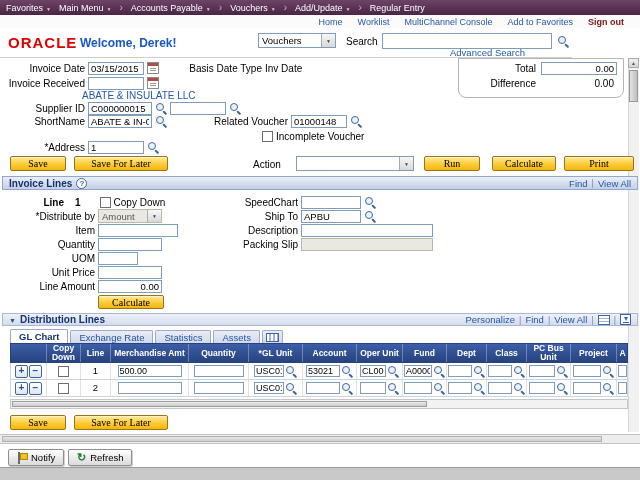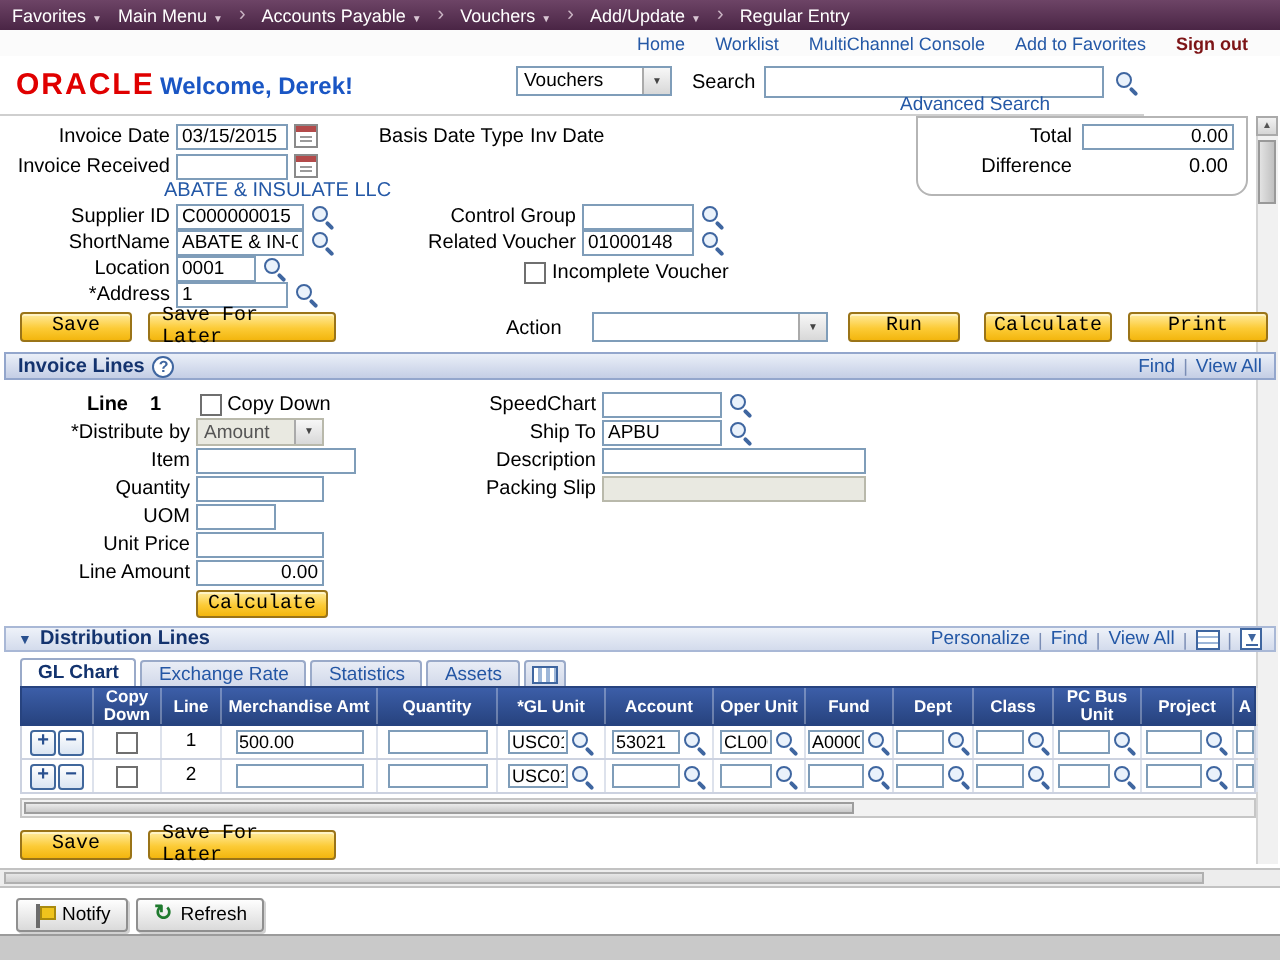--- a/index.html
+++ b/index.html
@@ -33,21 +33,21 @@
   .inp.dis{background:#e9e9e1;border-color:#b9b9ab}
   .lbl{display:inline-block;text-align:right;font-size:10px;white-space:nowrap}
   .b{font-weight:bold}
 
   .fsel{border:1px solid #7f9db9;background:#fff;display:inline-flex;align-items:stretch;height:15px;cursor:pointer}
   .fsel .sval{flex:1;padding:1px 3px;font-size:9.5px;white-space:nowrap;overflow:hidden}
   .fsel .sarr{width:14px;background:linear-gradient(#f7f7f7,#d8d8d8);border-left:1px solid #aaa;display:flex;align-items:center;justify-content:center}
   .fsel .sarr::before{content:"▼";font-size:5px;color:#444}
   .fsel.dis{background:#e9e9e1;border-color:#b9b9ab;color:#555}
 
-  .ybtn{display:inline-flex;align-items:center;justify-content:center;height:15px;border:1px solid #9a7418;border-radius:2px;background:linear-gradient(#ffeb9e,#fccb36 55%,#f3b60e);font-size:10px;font-family:Liberation Mono, monospace;cursor:pointer;padding:0 6px;box-shadow:inset 0 1px 0 #fff3c4}
+  .ybtn{display:inline-flex;align-items:center;justify-content:center;height:15px;border:1px solid #9a7418;border-radius:2px;background:linear-gradient(#ffeb9e,#fccb36 55%,#f3b60e);font-size:10px;font-family:Liberation Serif, serif;cursor:pointer;padding:0 6px;box-shadow:inset 0 1px 0 #fff3c4}
 
   .mag{display:inline-block;width:12px;height:12px;position:relative;cursor:pointer;flex:none}
   .mag::before{content:"";position:absolute;left:1px;top:1px;width:6px;height:6px;border:1px solid #3f66a0;border-radius:50%;background:#eaf2fb}
   .mag::after{content:"";position:absolute;left:7.5px;top:7.5px;width:4.5px;height:2px;background:#3f66a0;border-radius:1px;transform:rotate(45deg);transform-origin:0 50%}
 
   .cal{display:inline-block;width:12px;height:12px;position:relative;border:1px solid #8a8a8a;background:#fff;cursor:pointer;flex:none}
   .cal::before{content:"";position:absolute;left:0;top:0;right:0;height:3px;background:#b34a4a}
   .cal::after{content:"";position:absolute;left:2px;top:5px;width:6px;height:1px;background:#9a9a9a;box-shadow:0 2px 0 #9a9a9a}
 
   .cb{width:11px;height:11px;border:1px solid #6f6f6f;background:#fff;display:inline-block;cursor:pointer;flex:none}
@@ -198,35 +198,29 @@
   <div class="frow" style="top:76px">
     <span class="lbl" style="width:85px">Invoice Received</span>
     <input class="inp" style="width: 56px;" value="">
     <span class="cal"></span>
   </div>
   <a class="link abs" style="left:82px;top:90px;font-size:10px">ABATE &amp; INSULATE LLC</a>
   <div class="frow" style="top:101px">
     <span class="lbl" style="width:85px">Supplier ID</span>
     <input class="inp" style="width: 64px;" value="C000000015">
     <span class="mag"></span>
-    <span class="lbl" style="width:118px">Control Group</span>
     <input class="inp" style="width: 56px;" value="">
     <span class="mag"></span>
   </div>
   <div class="frow" style="top:114px">
     <span class="lbl" style="width:85px">ShortName</span>
     <input class="inp" style="width: 64px;" value="ABATE &amp; IN-001">
     <span class="mag"></span>
     <span class="lbl" style="width:118px">Related Voucher</span>
     <input class="inp" style="width: 56px;" value="01000148">
-    <span class="mag"></span>
-  </div>
-  <div class="frow" style="top:127px">
-    <span class="lbl" style="width:85px">Location</span>
-    <input class="inp" style="width: 40px;" value="0001">
     <span class="mag"></span>
   </div>
   <div class="frow" style="top:140px">
     <span class="lbl" style="width:85px">*Address</span>
     <input class="inp" style="width: 56px;" value="1">
     <span class="mag"></span>
   </div>
   <div class="frow" style="top:129px;left:262px">
     <span class="cb"></span>
     <span>Incomplete Voucher</span>

